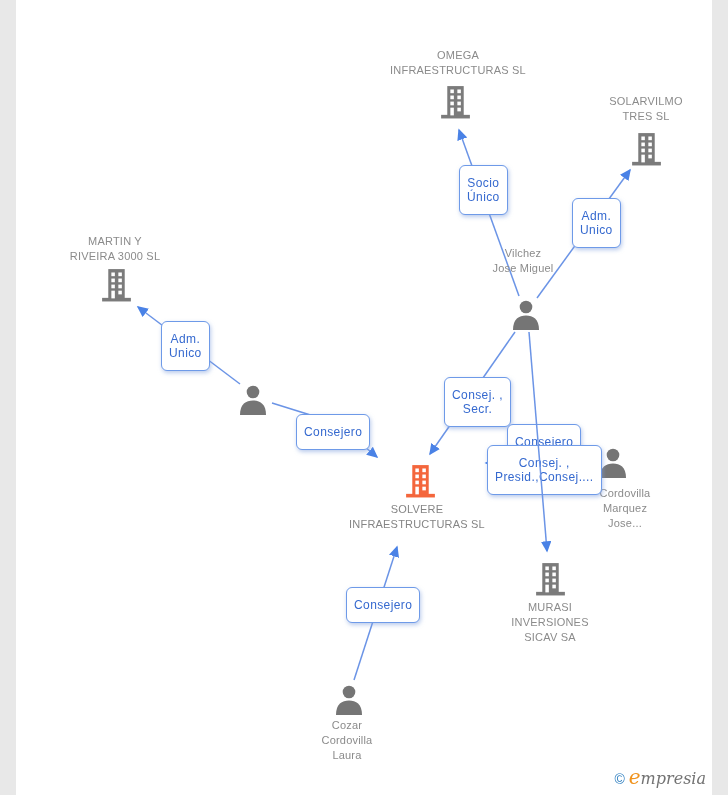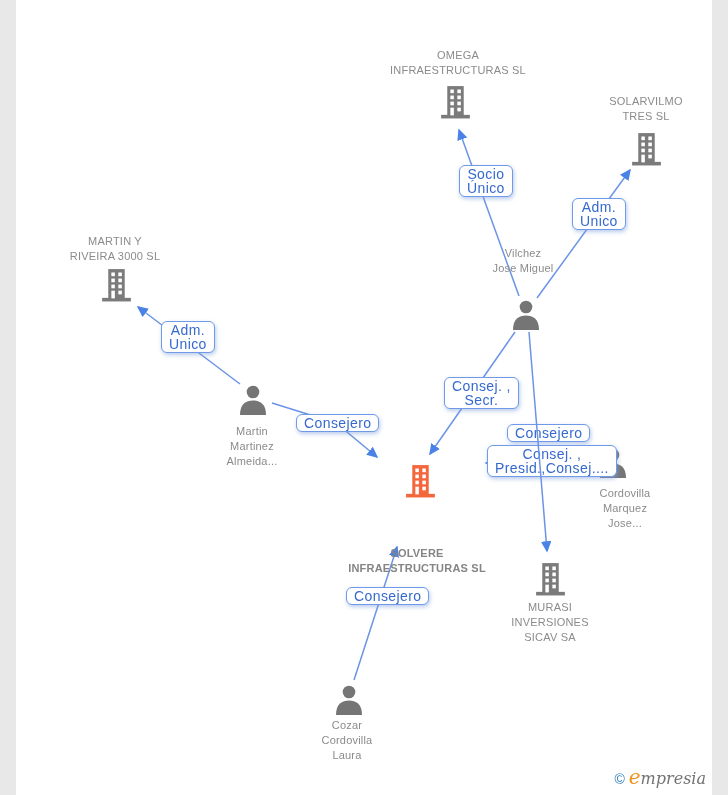--- a/index.html
+++ b/index.html
@@ -20,26 +20,26 @@
   }
   svg.layer{position:absolute; left:0; top:0; width:728px; height:795px;}
   #edges-under{z-index:1;}
   #edges-over{z-index:4; pointer-events:none;}
   .node{position:absolute; z-index:2;}
   .node .icon{display:block;}
   .node-label{
     position:absolute; z-index:2; width:170px; text-align:center;
     font-size:11px; line-height:15px; color:var(--text-gray); letter-spacing:.2px;
   }
-  .node-label.bold{font-weight:bold; color:#858585;margin-top:44px;}
+  .node-label.bold{font-weight:normal; color:#858585;}
   .edge-label{
     position:absolute; z-index:3; background:#fff;
     border:1.5px solid var(--label-border); border-radius:6px;
-    padding:1px 7px; text-align:center; color:var(--label-text);
-    font-size:14px; line-height:14px; letter-spacing:.4px; white-space:nowrap;
+    padding:10px 7px; text-align:center; color:var(--label-text);
+    font-size:12px; line-height:14px; letter-spacing:.4px; white-space:nowrap;
     box-shadow:1px 2px 4px rgba(130,160,220,.55);
   }
   .watermark{
     position:absolute; right:6px; bottom:6px; z-index:5;
     font-family:"DejaVu Serif", serif; font-style:italic; font-size:16px;
     display:flex; align-items:baseline; gap:4px;
   }
   .watermark .copy{font-family:"Liberation Sans",sans-serif; font-style:normal; color:#2e7fc0; font-size:14px;}
   .watermark .brand-e{color:#f0931d; font-size:20px;}
   .watermark .brand-rest{color:#737373;}
@@ -196,25 +196,20 @@
   </div>
 
   <div class="node" style="left:220px;top:383px;">
     <svg class="icon" width="34" height="34" viewBox="0 0 34 34">
       <g fill="#757575">
           <circle cx="17" cy="9" r="6.3"></circle>
           <path d="M4,32 C4,21 10,17.6 17,17.6 C24,17.6 30,21 30,32 Z"></path>
         </g>
     </svg>
   </div>
-  <div class="node-label" style="left:151px;top:424px;">
-    <div>Martin</div>
-    <div>Martinez</div>
-    <div>Almeida...</div>
-  </div>
 
   <div class="node" style="left:580px;top:446px;">
     <svg class="icon" width="34" height="34" viewBox="0 0 34 34">
       <g fill="#757575">
           <circle cx="17" cy="9" r="6.3"></circle>
           <path d="M4,32 C4,21 10,17.6 17,17.6 C24,17.6 30,21 30,32 Z"></path>
         </g>
     </svg>
   </div>
   <div class="node-label" style="left:524px;top:486px;">

